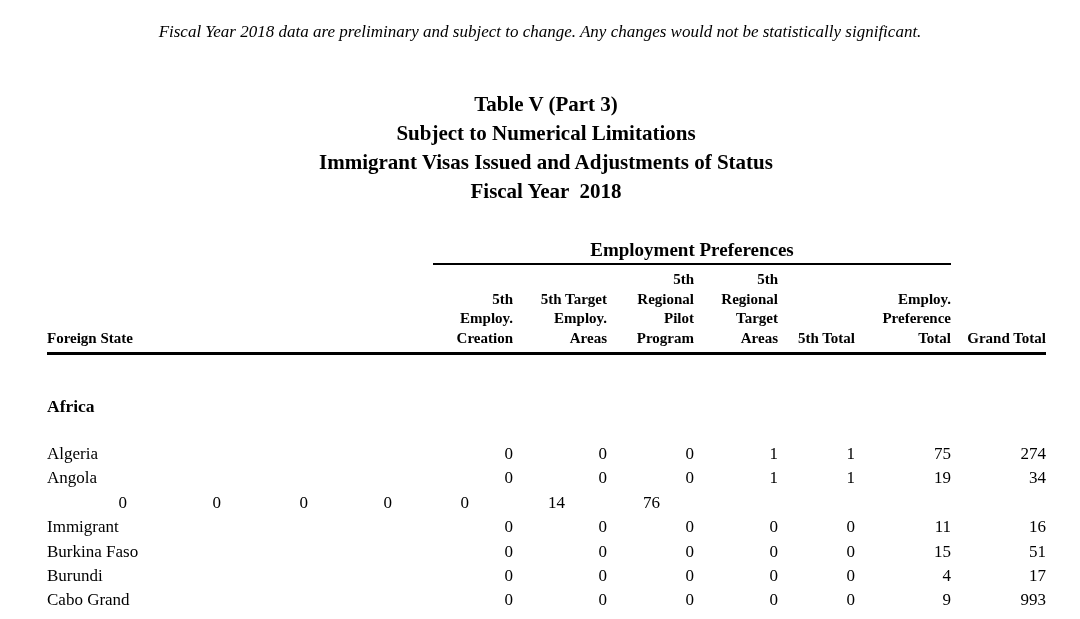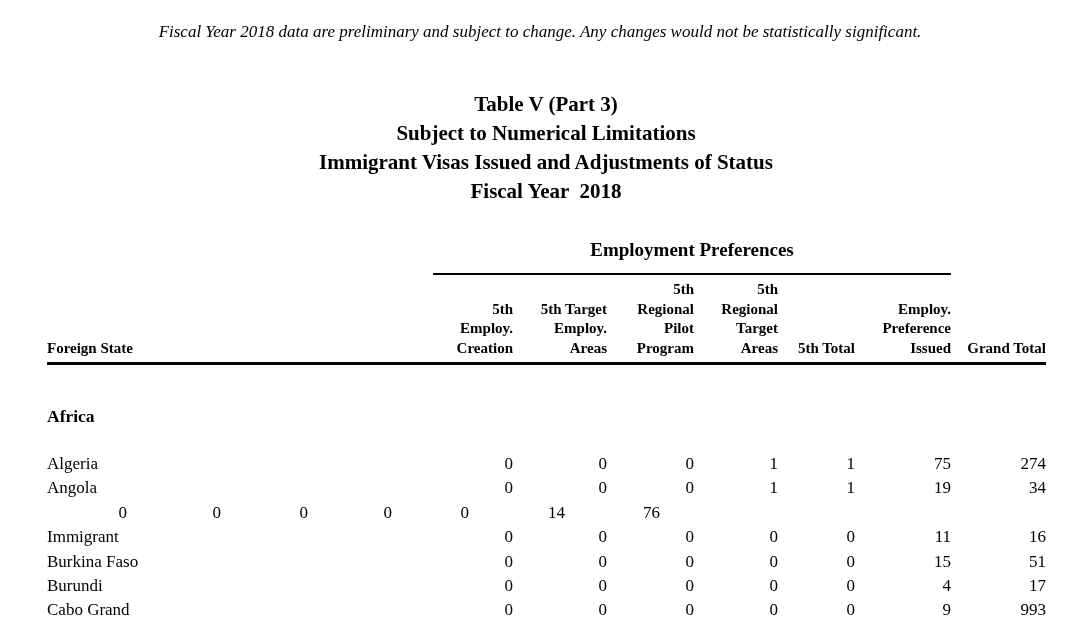--- a/index.html
+++ b/index.html
@@ -42,21 +42,21 @@
   .c7 { width: 95px; }
   .num { text-align: right; }
 
   .group-row { display: flex; margin-top: 33px; align-items: flex-end; }
   .group-span {
     width: 518px;
     text-align: center;
     font-weight: bold;
     font-size: 19px;
     line-height: 22px;
-    padding-bottom: 12px;
+    padding-bottom: 2px;
     border-bottom: 2px solid #000;
   }
 
   .header-row {
     display: flex;
     align-items: flex-end;
     padding-top: 5px;
     padding-bottom: 4px;
     border-bottom: 3px solid #000;
     font-weight: bold;
@@ -122,21 +122,21 @@
         <div>Regional</div>
         <div>Target</div>
         <div>Areas</div>
       </div>
       <div class="hcell num c5">
         <div>5th Total</div>
       </div>
       <div class="hcell num c6">
         <div>Employ.</div>
         <div>Preference</div>
-        <div>Issued</div>
+        <div>Total</div>
       </div>
       <div class="hcell num c7">
         <div>Grand Total</div>
       </div>
     </div>
 
     <div class="section-header">Africa</div>
 
     <div class="data-rows">
 

